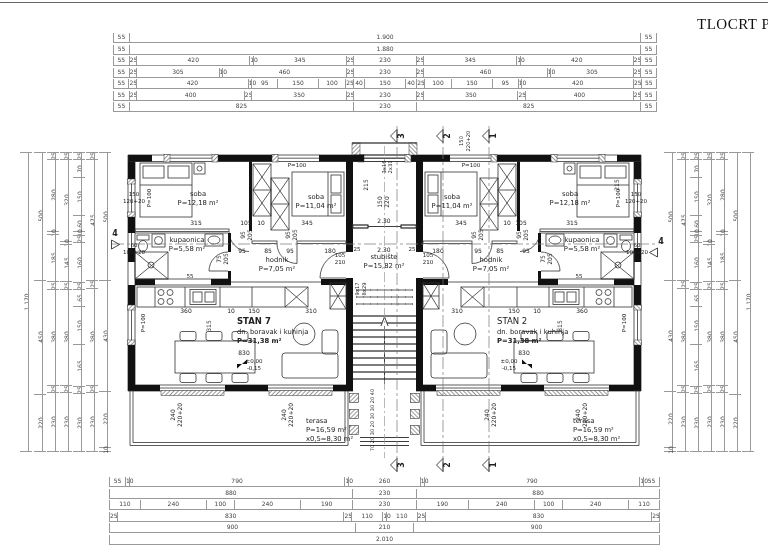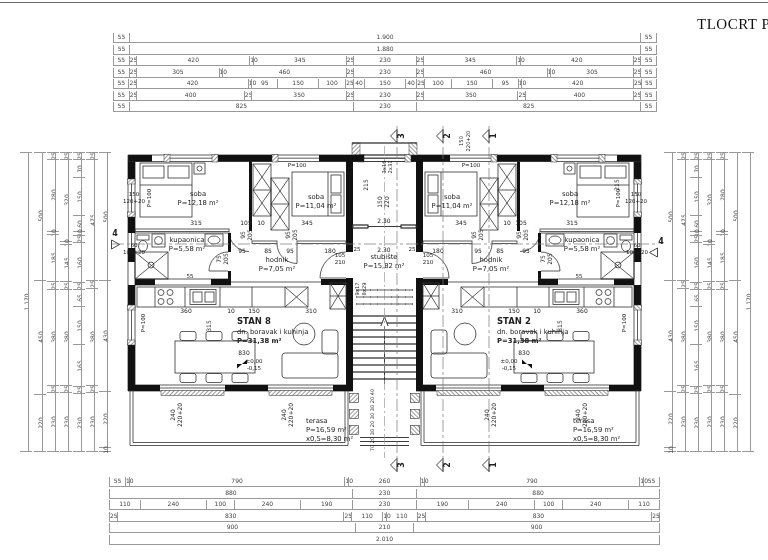--- a/index.html
+++ b/index.html
@@ -666,24 +666,24 @@
       <div class="pl" style="left: 187px; top: 240px; transform: translate(-50%, -50%);">kupaonica</div>
       <div class="pl" style="left: 187px; top: 249px; transform: translate(-50%, -50%);">P=5,58 m²</div>
       <div class="pl" style="left: 582px; top: 240px; transform: translate(-50%, -50%);">kupaonica</div>
       <div class="pl" style="left: 582px; top: 249px; transform: translate(-50%, -50%);">P=5,58 m²</div>
       <div class="pl" style="left: 277px; top: 260px; transform: translate(-50%, -50%);">hodnik</div>
       <div class="pl" style="left: 277px; top: 269px; transform: translate(-50%, -50%);">P=7,05 m²</div>
       <div class="pl" style="left: 491px; top: 260px; transform: translate(-50%, -50%);">hodnik</div>
       <div class="pl" style="left: 491px; top: 269px; transform: translate(-50%, -50%);">P=7,05 m²</div>
       <div class="pl" style="left: 384px; top: 257px; transform: translate(-50%, -50%);">stubište</div>
       <div class="pl" style="left: 384px; top: 266px; transform: translate(-50%, -50%);">P=15,82 m²</div>
-      <div class="pl" style="left: 237px; top: 321px; font-size: 8.5px; font-weight: bold; transform: translate(0px, -50%);">STAN 8</div>
+      <div class="pl" style="left: 237px; top: 321px; font-size: 8.5px; font-weight: bold; transform: translate(0px, -50%);">STAN 7</div>
       <div class="pl" style="left: 237px; top: 332px; transform: translate(0px, -50%);">dn. boravak i kuhinja</div>
       <div class="pl" style="left: 237px; top: 341px; font-weight: bold; transform: translate(0px, -50%);">P=31,38 m²</div>
-      <div class="pl" style="left: 497px; top: 321px; font-size: 8.5px; font-weight: bold; transform: translate(0px, -50%);">STAN 2</div>
+      <div class="pl" style="left: 497px; top: 321px; font-size: 8.5px; font-weight: normal; transform: translate(0px, -50%);">STAN 2</div>
       <div class="pl" style="left: 497px; top: 332px; transform: translate(0px, -50%);">dn. boravak i kuhinja</div>
       <div class="pl" style="left: 497px; top: 341px; font-weight: bold; transform: translate(0px, -50%);">P=31,38 m²</div>
       <div class="pl" style="left: 306px; top: 421px; transform: translate(0px, -50%);">terasa</div>
       <div class="pl" style="left: 306px; top: 430px; transform: translate(0px, -50%);">P=16,59 m²</div>
       <div class="pl" style="left: 306px; top: 439px; transform: translate(0px, -50%);">x0,5=8,30 m²</div>
       <div class="pl" style="left: 573px; top: 421px; transform: translate(0px, -50%);">terasa</div>
       <div class="pl" style="left: 573px; top: 430px; transform: translate(0px, -50%);">P=16,59 m²</div>
       <div class="pl" style="left: 573px; top: 439px; transform: translate(0px, -50%);">x0,5=8,30 m²</div>
       <div class="pl" style="left: 196px; top: 223px; font-size: 6px; transform: translate(-50%, -50%);">315</div>
       <div class="pl" style="left: 246px; top: 223px; font-size: 6px; transform: translate(-50%, -50%);">105</div>

